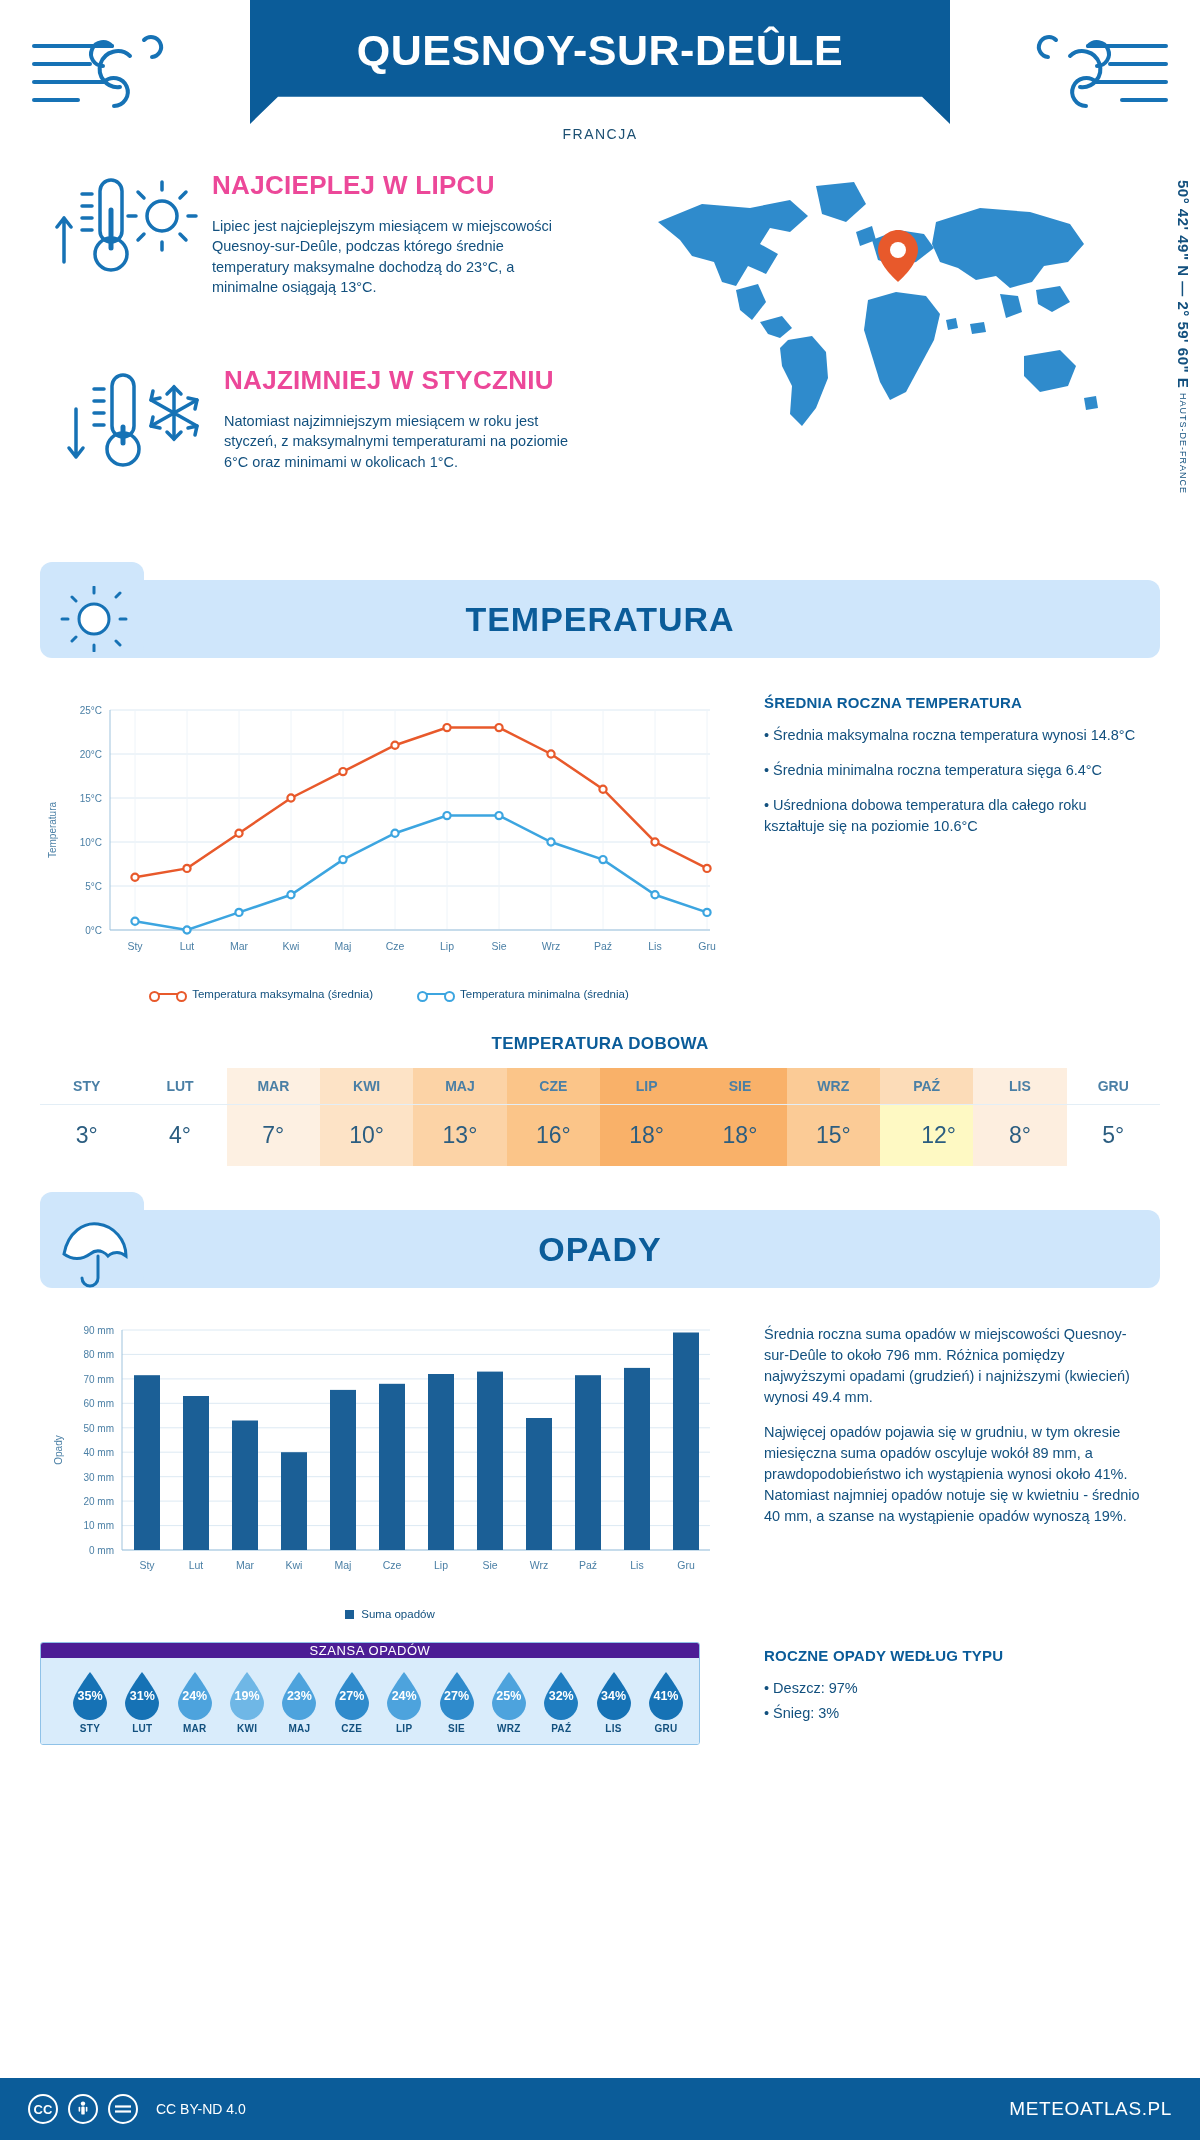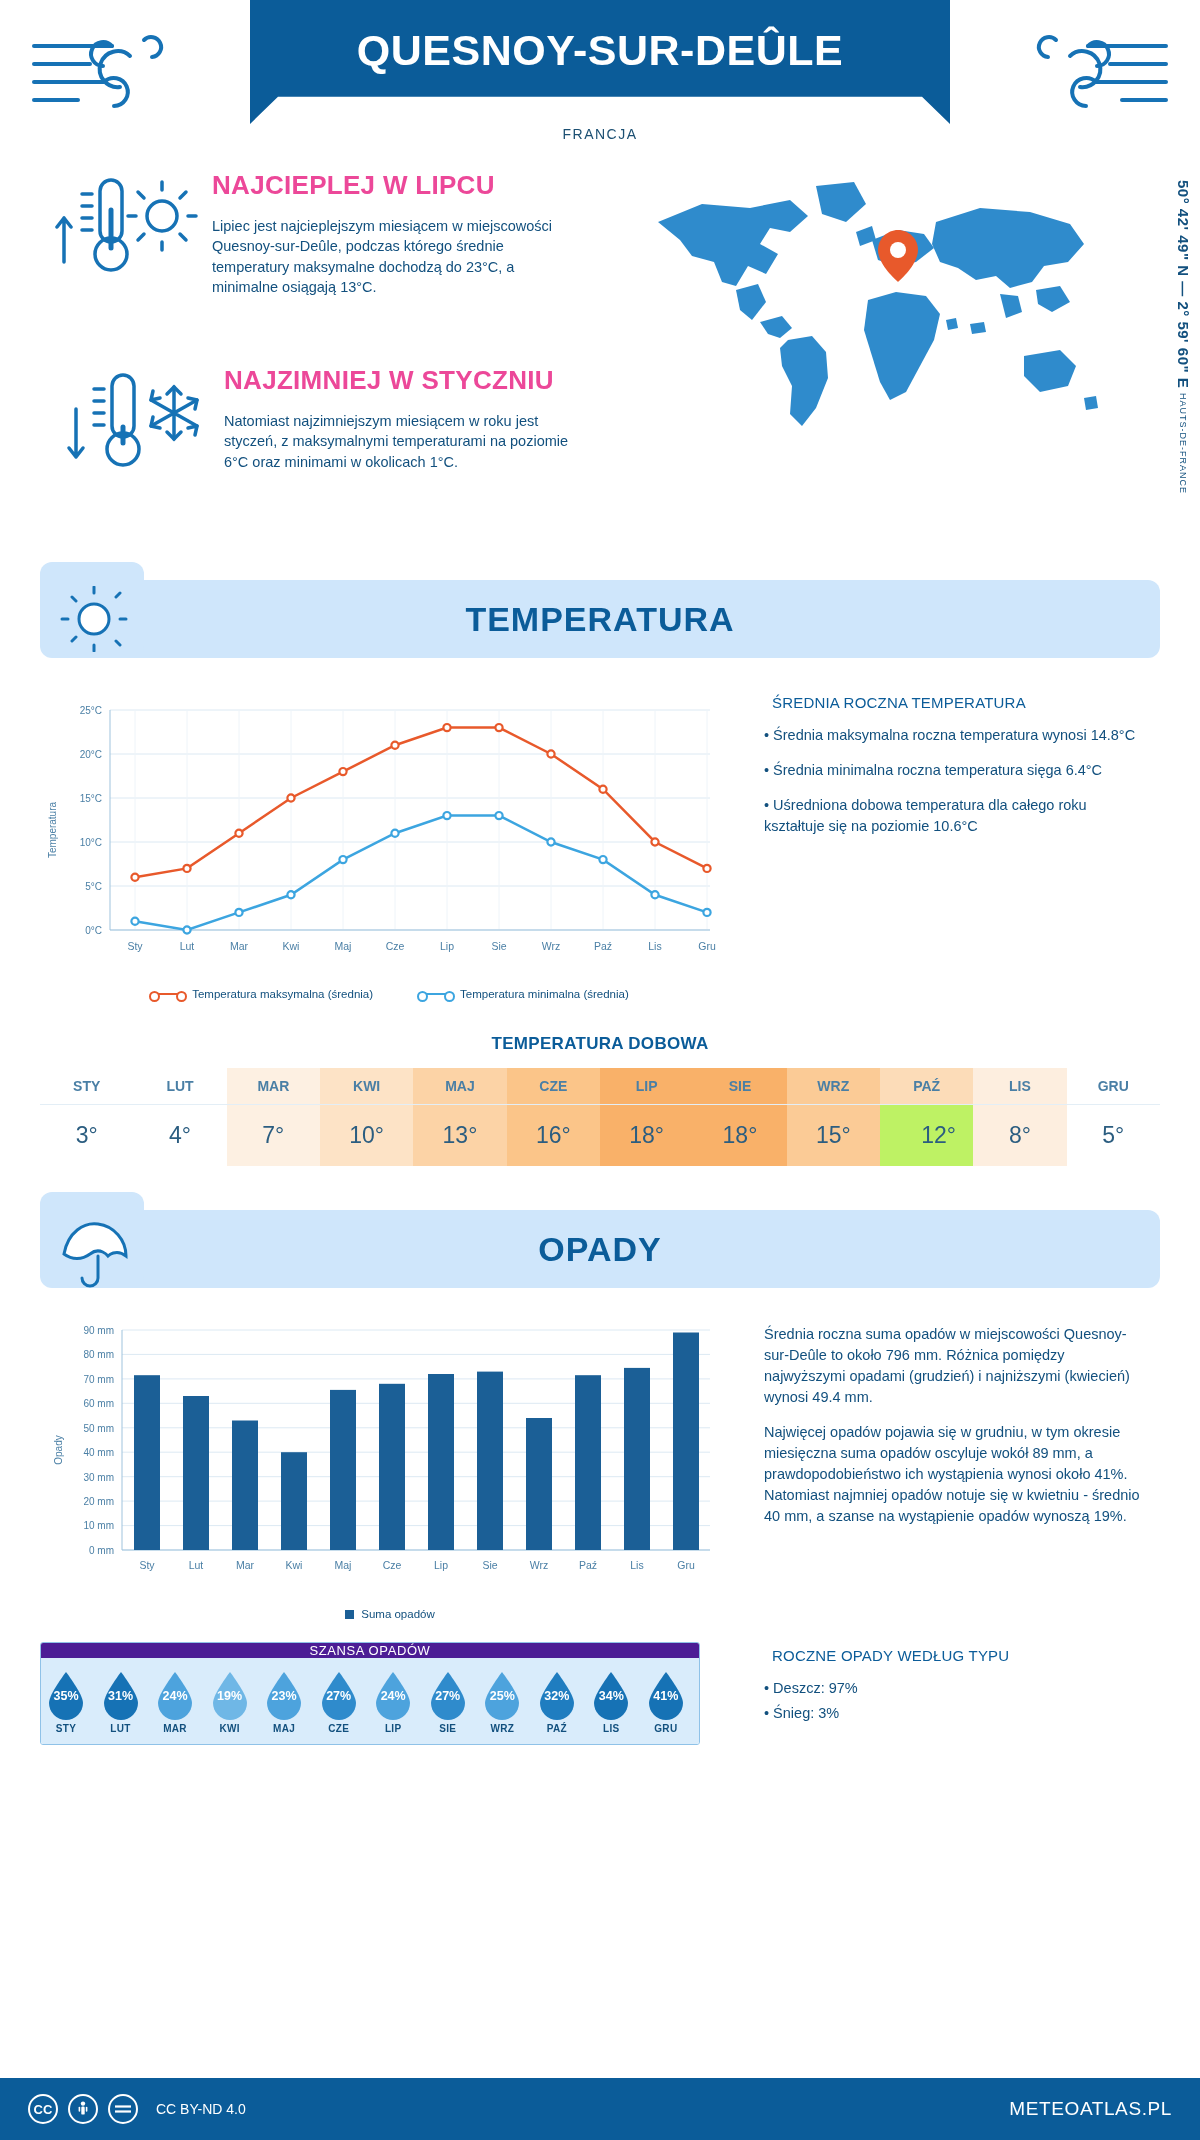--- a/index.html
+++ b/index.html
@@ -90,21 +90,21 @@
   }
   .banner .ico { position:absolute; left:18px; top:6px; z-index:2; }
 
   
   .sect { position:relative; padding:0 40px; }
   .two-col { display:flex; gap:24px; }
   .chart-col { width:700px; }
   .side-col { width:380px; padding-top:14px; }
 
   .side-h {
-    font-size:15px; font-weight:normal; color:#0b5c99; margin:0 0 14px 8px;
+    font-size:15px; font-weight:bold; color:#0b5c99; margin:0 0 14px 0;
     letter-spacing:0.2px;
   }
   .side-p { font-size:14.5px; line-height:1.45; color:#12507e; margin:0 0 14px 0; }
 
   svg text { font-family:"Liberation Sans", sans-serif; }
 
   .legend-row {
     display:flex; justify-content:center; gap:46px; margin-top:4px;
     font-size:11.5px; color:#12507e;
   }
@@ -137,21 +137,21 @@
     margin-top:22px;
     border:1px solid #8fc2e8;
     border-radius:3px;
     overflow:hidden;
     width:660px;
   }
   .precip-chance .pc-head {
     background:#4c1d95; color:#fff; text-align:center;
     font-size:13px; font-weight:normal; padding:0 0; letter-spacing:0.6px;
   }
-  .drops { display:flex; background:#d9ecfb; padding:12px 8px 10px 0; justify-content:space-between; }
+  .drops { display:flex; background:#d9ecfb; padding:12px 8px 10px 24px; justify-content:space-between; }
   .drop-cell { width:50px; text-align:center; }
   .drop {
     width:44px; height:50px; margin:0 auto 3px auto;
     position:relative;
   }
   .drop svg { display:block; }
   .drop span {
     position:absolute; left:0; right:0; top:19px;
     color:#fff; font-size:12.5px; font-weight:bold; text-align:center;
   }
@@ -450,21 +450,21 @@
         <tr>
           <td>3°</td>
           <td>4°</td>
           <td style="background:#fdf0e2;">7°</td>
           <td style="background:#fde3c6;">10°</td>
           <td style="background:#fcd3a6;">13°</td>
           <td style="background:#fbc589;">16°</td>
           <td style="background:#f9b169;">18°</td>
           <td style="background:#f9b169;">18°</td>
           <td style="background:#fbcb96;">15°</td>
-          <td style="background:#bef264;padding-left:24px;">12°</td>
+          <td style="background:#fef9c3;padding-left:24px;">12°</td>
           <td style="background:#fdeedf;">8°</td>
           <td>5°</td>
         </tr>
       </tbody>
     </table>
   </div>
 
   <div class="banner" style="margin-top:44px;">
     <div class="tab"></div>
     <div class="ico">

